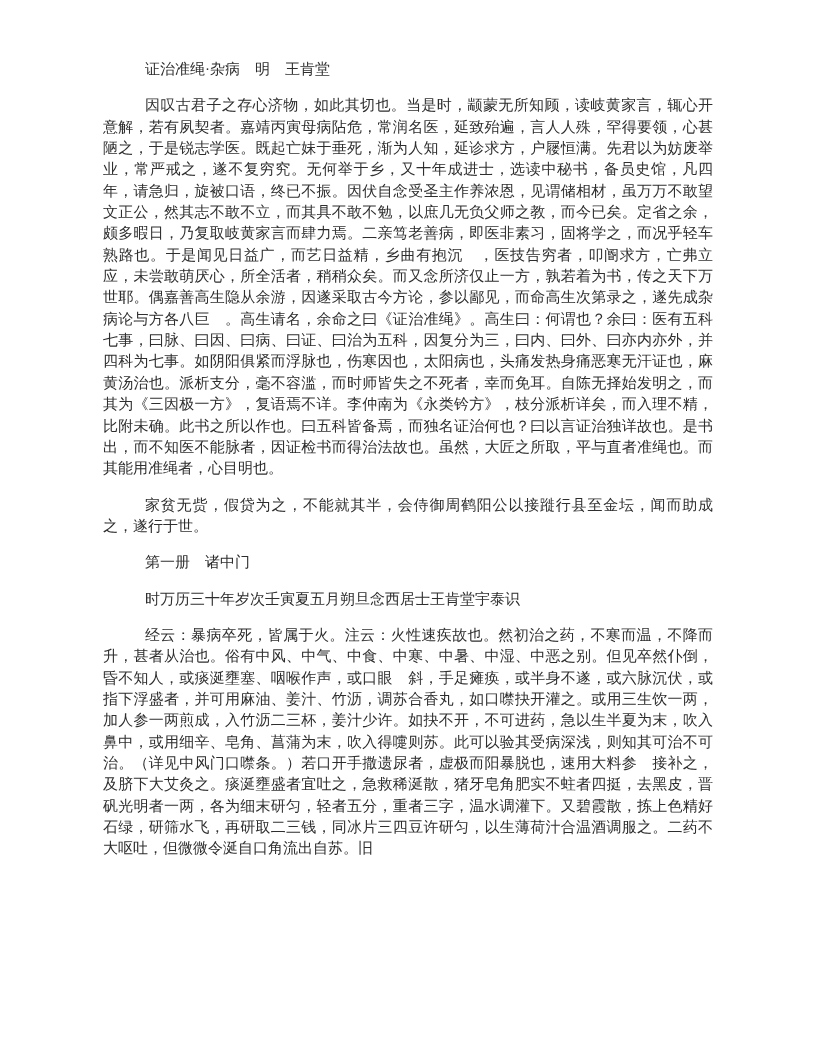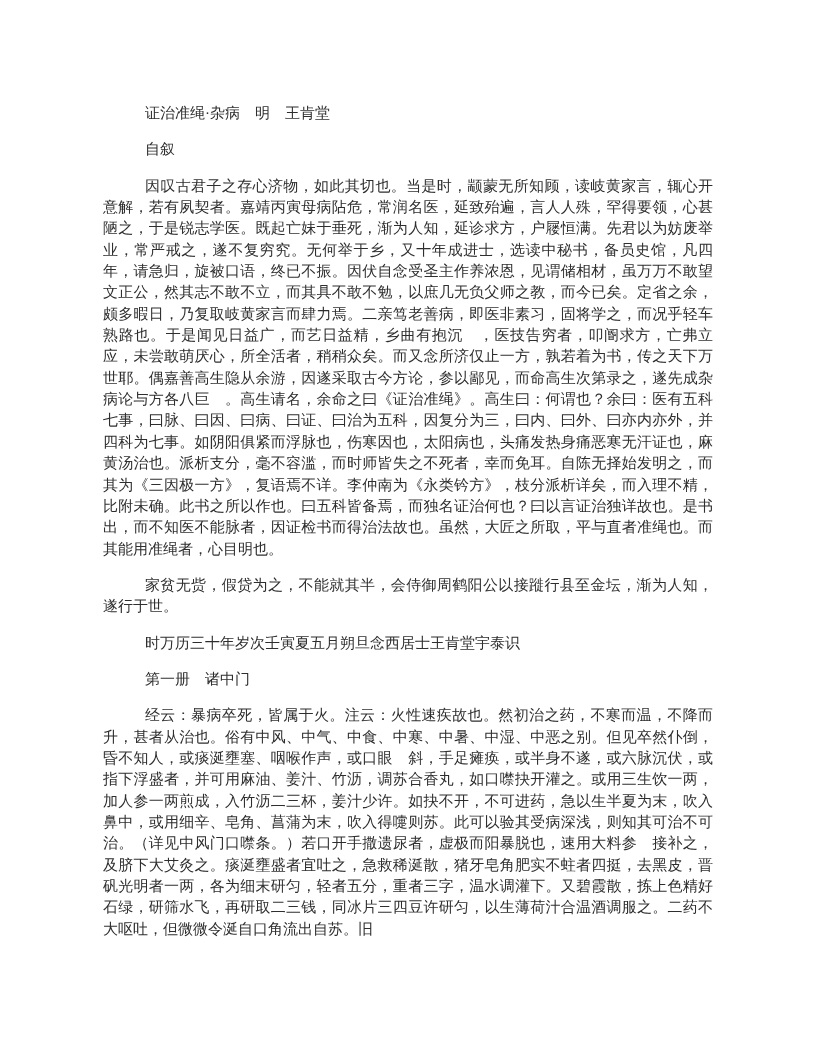--- a/index.html
+++ b/index.html
@@ -8,39 +8,38 @@
     background: #ffffff;
   }
   .page {
     position: relative;
     width: 816px;
     height: 1056px;
     margin: 0 auto;
     background: #ffffff;
     overflow: hidden;
     box-sizing: border-box;
-    padding: 103px 103px 0 103px;
+    padding: 59px 103px 0 103px;
     font-family: "Liberation Serif", "DejaVu Serif", serif;
   }
   .page p {
     margin: 0 0 15px 0;
     padding: 0;
     font-size: 15px;
     line-height: 21.35px;
     color: #2e2e2e;
     text-align: justify;
     text-indent: 42px;
     word-break: break-all;
     overflow-wrap: break-word;
   }
 </style>
 </head>
 <body>
 
 <div class="page">
   <p>证治准绳·杂病　明　王肯堂</p>
-  <p>自叙</p>
   <p>因叹古君子之存心济物，如此其切也。当是时，颛蒙无所知顾，读岐黄家言，辄心开意解，若有夙契者。嘉靖丙寅母病阽危，常润名医，延致殆遍，言人人殊，罕得要领，心甚陋之，于是锐志学医。既起亡妹于垂死，渐为人知，延诊求方，户屦恒满。先君以为妨废举业，常严戒之，遂不复穷究。无何举于乡，又十年成进士，选读中秘书，备员史馆，凡四年，请急归，旋被口语，终已不振。因伏自念受圣主作养浓恩，见谓储相材，虽万万不敢望文正公，然其志不敢不立，而其具不敢不勉，以庶几无负父师之教，而今已矣。定省之余，颇多暇日，乃复取岐黄家言而肆力焉。二亲笃老善病，即医非素习，固将学之，而况乎轻车熟路也。于是闻见日益广，而艺日益精，乡曲有抱沉　，医技告穷者，叩阍求方，亡弗立应，未尝敢萌厌心，所全活者，稍稍众矣。而又念所济仅止一方，孰若着为书，传之天下万世耶。偶嘉善高生隐从余游，因遂采取古今方论，参以鄙见，而命高生次第录之，遂先成杂病论与方各八巨　。高生请名，余命之曰《证治准绳》。高生曰：何谓也？余曰：医有五科七事，曰脉、曰因、曰病、曰证、曰治为五科，因复分为三，曰内、曰外、曰亦内亦外，并四科为七事。如阴阳俱紧而浮脉也，伤寒因也，太阳病也，头痛发热身痛恶寒无汗证也，麻黄汤治也。派析支分，毫不容滥，而时师皆失之不死者，幸而免耳。自陈无择始发明之，而其为《三因极一方》，复语焉不详。李仲南为《永类钤方》，枝分派析详矣，而入理不精，比附未确。此书之所以作也。曰五科皆备焉，而独名证治何也？曰以言证治独详故也。是书出，而不知医不能脉者，因证检书而得治法故也。虽然，大匠之所取，平与直者准绳也。而其能用准绳者，心目明也。</p>
-  <p>家贫无赀，假贷为之，不能就其半，会侍御周鹤阳公以接蹝行县至金坛，渐为人知，遂行于世。</p>
+  <p>家贫无赀，假贷为之，不能就其半，会侍御周鹤阳公以接蹝行县至金坛，闻而助成之，遂行于世。</p>
+  <p>第一册　诸中门</p>
   <p>时万历三十年岁次壬寅夏五月朔旦念西居士王肯堂宇泰识</p>
-  <p>第一册　诸中门</p>
   <p>经云：暴病卒死，皆属于火。注云：火性速疾故也。然初治之药，不寒而温，不降而升，甚者从治也。俗有中风、中气、中食、中寒、中暑、中湿、中恶之别。但见卒然仆倒，昏不知人，或痰涎壅塞、咽喉作声，或口眼　斜，手足瘫痪，或半身不遂，或六脉沉伏，或指下浮盛者，并可用麻油、姜汁、竹沥，调苏合香丸，如口噤抉开灌之。或用三生饮一两，加人参一两煎成，入竹沥二三杯，姜汁少许。如抉不开，不可进药，急以生半夏为末，吹入鼻中，或用细辛、皂角、菖蒲为末，吹入得嚏则苏。此可以验其受病深浅，则知其可治不可治。（详见中风门口噤条。）若口开手撒遗尿者，虚极而阳暴脱也，速用大料参　接补之，及脐下大艾灸之。痰涎壅盛者宜吐之，急救稀涎散，猪牙皂角肥实不蛀者四挺，去黑皮，晋矾光明者一两，各为细末研匀，轻者五分，重者三字，温水调灌下。又碧霞散，拣上色精好石绿，研筛水飞，再研取二三钱，同冰片三四豆许研匀，以生薄荷汁合温酒调服之。二药不大呕吐，但微微令涎自口角流出自苏。旧</p>
 </div>
 
 </body></html>

